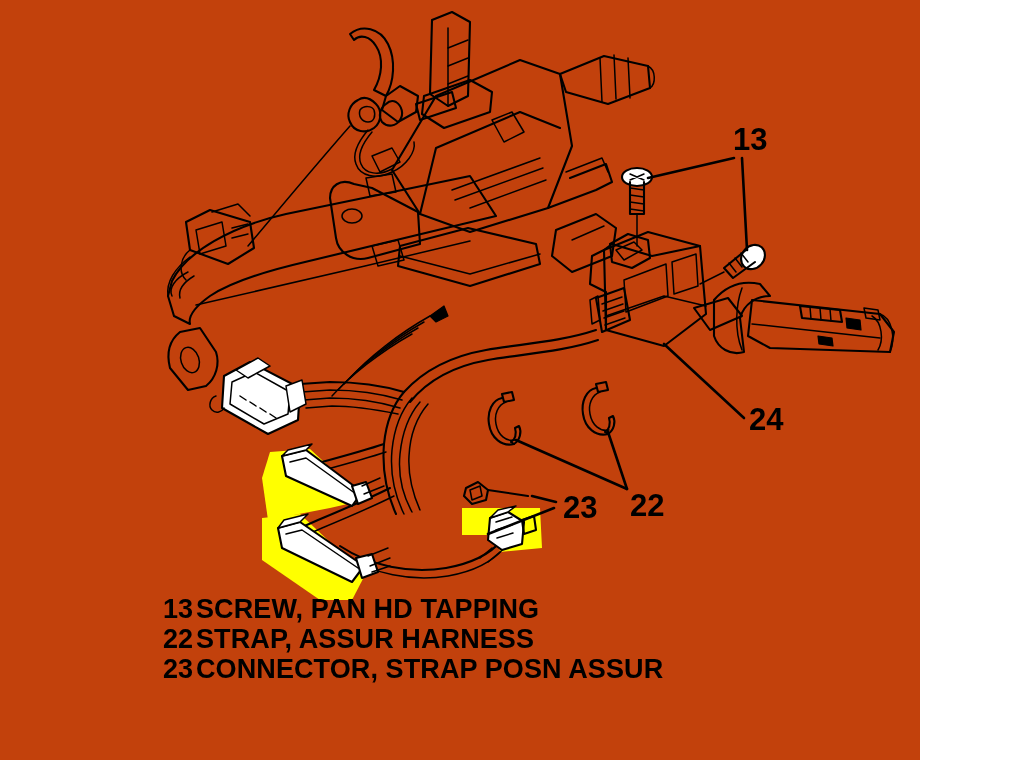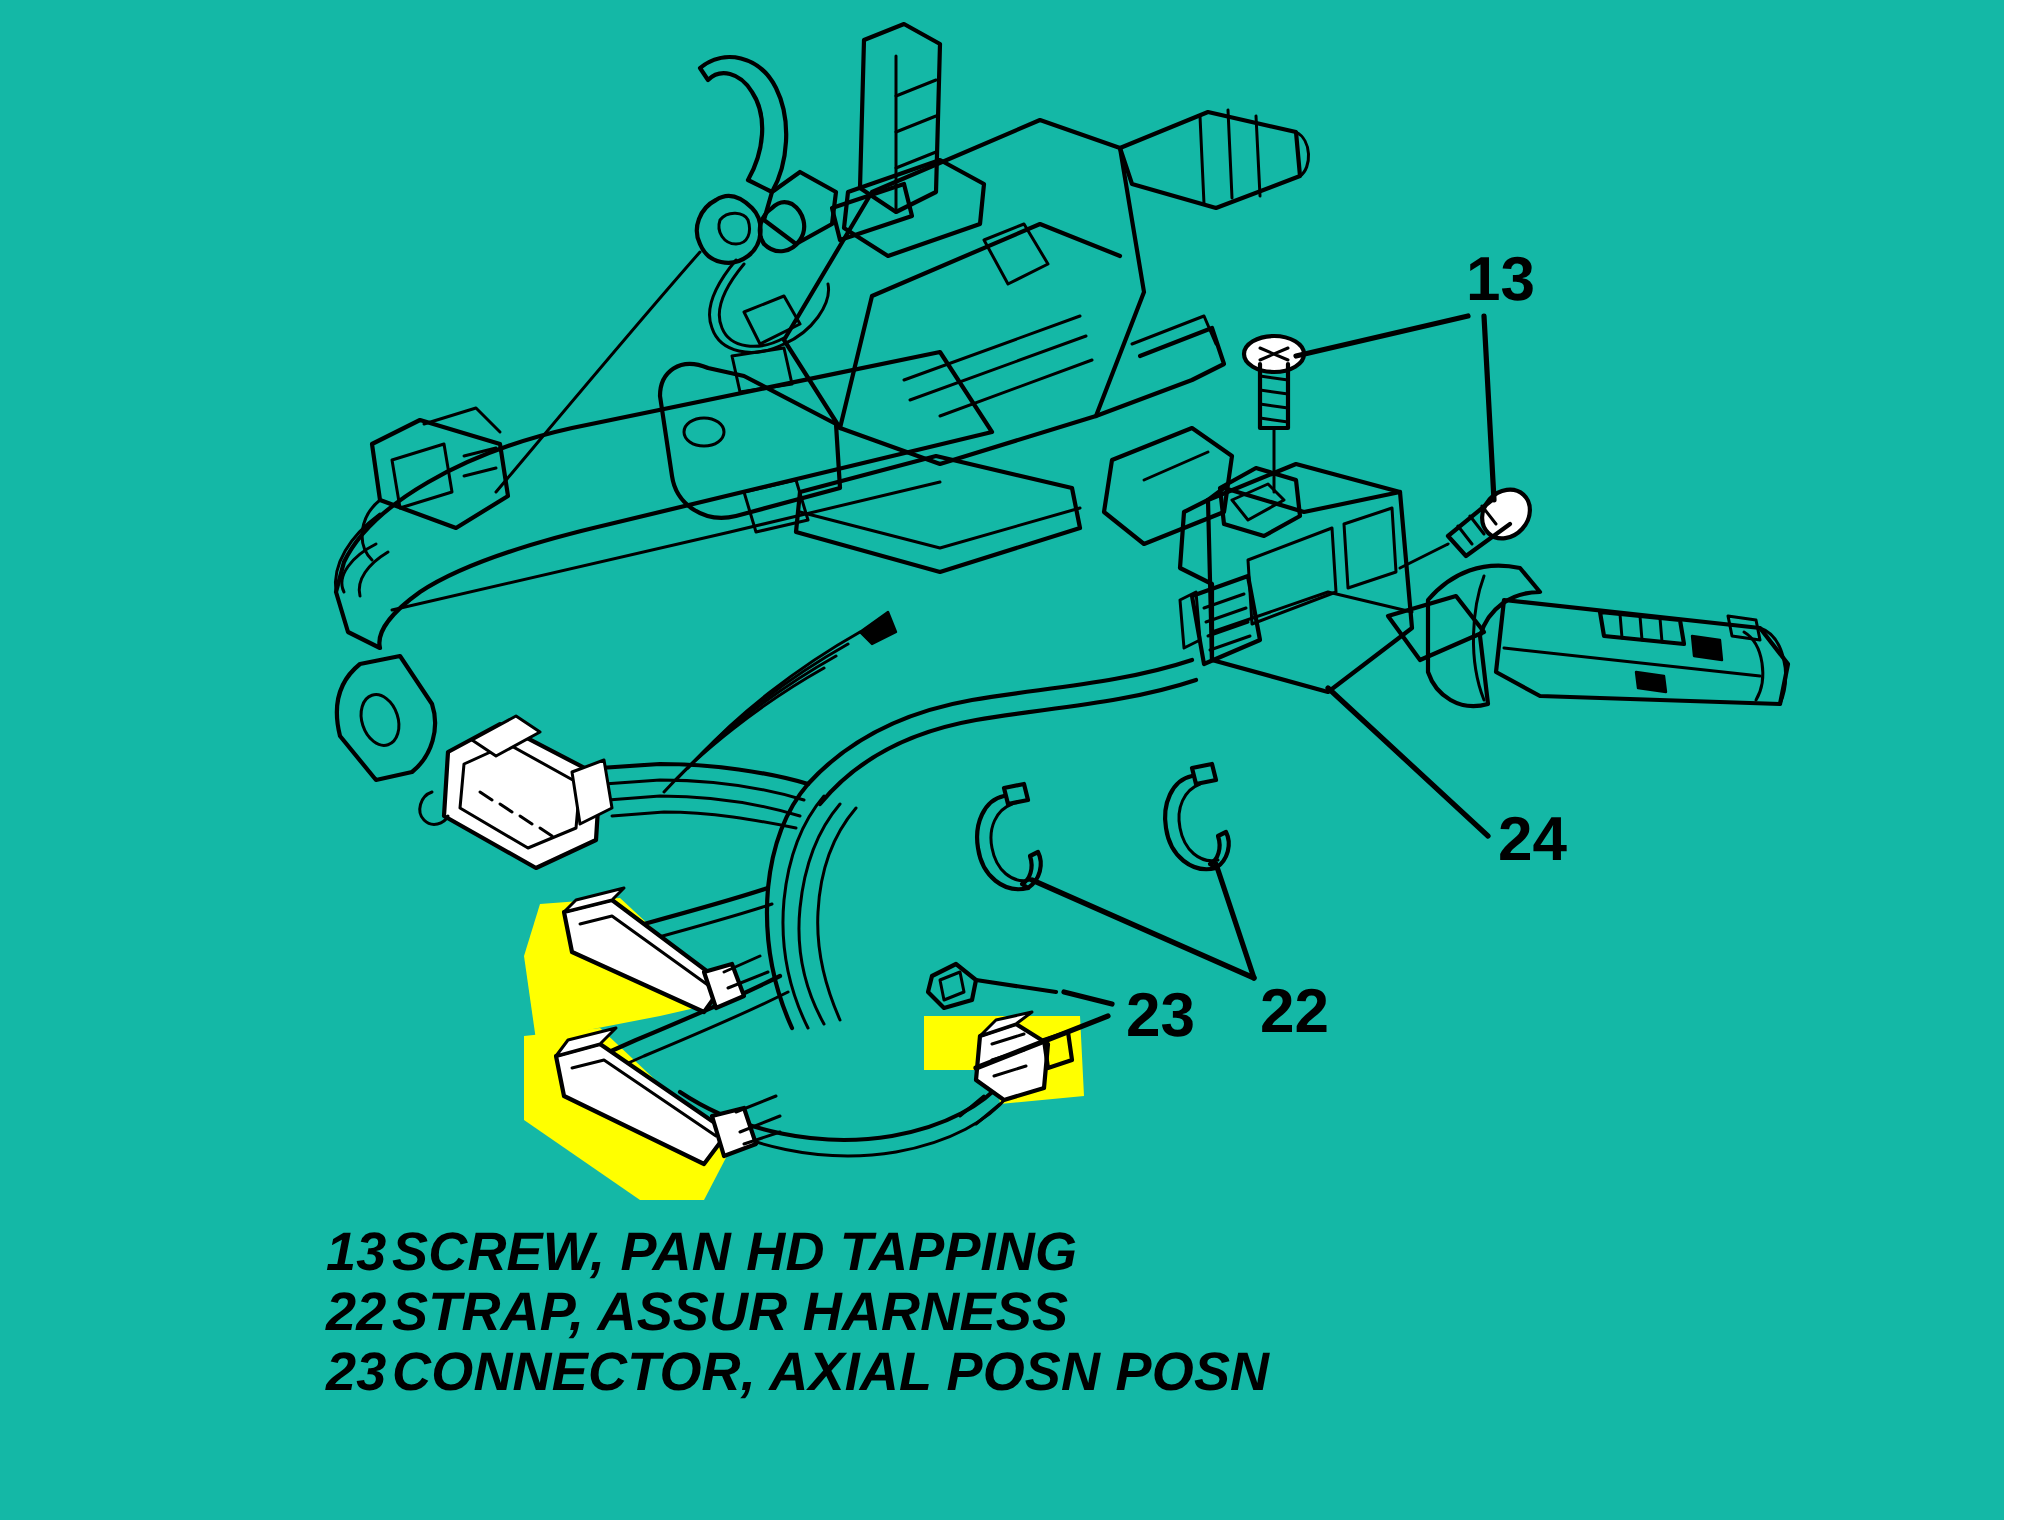--- a/index.html
+++ b/index.html
@@ -6,23 +6,23 @@
   html, body {
     margin: 0;
     padding: 0;
     background: #ffffff;
   }
   body {
     font-family: "Liberation Sans", sans-serif;
   }
   #page {
     position: relative;
-    width: 1002px;
+    width: 920px;
     height: 760px;
-    background: #14b8a6;
+    background: #c2410c;
     overflow: hidden;
   }
   #diagram {
     position: absolute;
     left: 0;
     top: 0;
     width: 1012px;
     height: 760px;
   }
   .ink {
@@ -71,23 +71,22 @@
   }
   .callout-text {
     font-family: "Liberation Sans", sans-serif;
     font-size: 31px;
     font-weight: bold;
     fill: #000000;
   }
   #legend {
     position: absolute;
     left: 163px;
-    top: 611px;
+    top: 594px;
     width: 700px;
-    font-style: italic;
   }
   .legend-line {
     font-family: "Liberation Sans", sans-serif;
     font-size: 27px;
     font-weight: bold;
     line-height: 30px;
     color: #000000;
     letter-spacing: 0.1px;
     white-space: nowrap;
   }
@@ -337,17 +336,17 @@
   </svg>
 
   <div id="legend">
     <div class="legend-line">
       <span class="legend-num">13</span><span>SCREW, PAN HD TAPPING</span>
     </div>
     <div class="legend-line">
       <span class="legend-num">22</span><span>STRAP, ASSUR HARNESS</span>
     </div>
     <div class="legend-line">
-      <span class="legend-num">23</span><span>CONNECTOR, AXIAL POSN POSN</span>
+      <span class="legend-num">23</span><span>CONNECTOR, STRAP POSN ASSUR</span>
     </div>
   </div>
 
 </div>
 
 </body></html>

